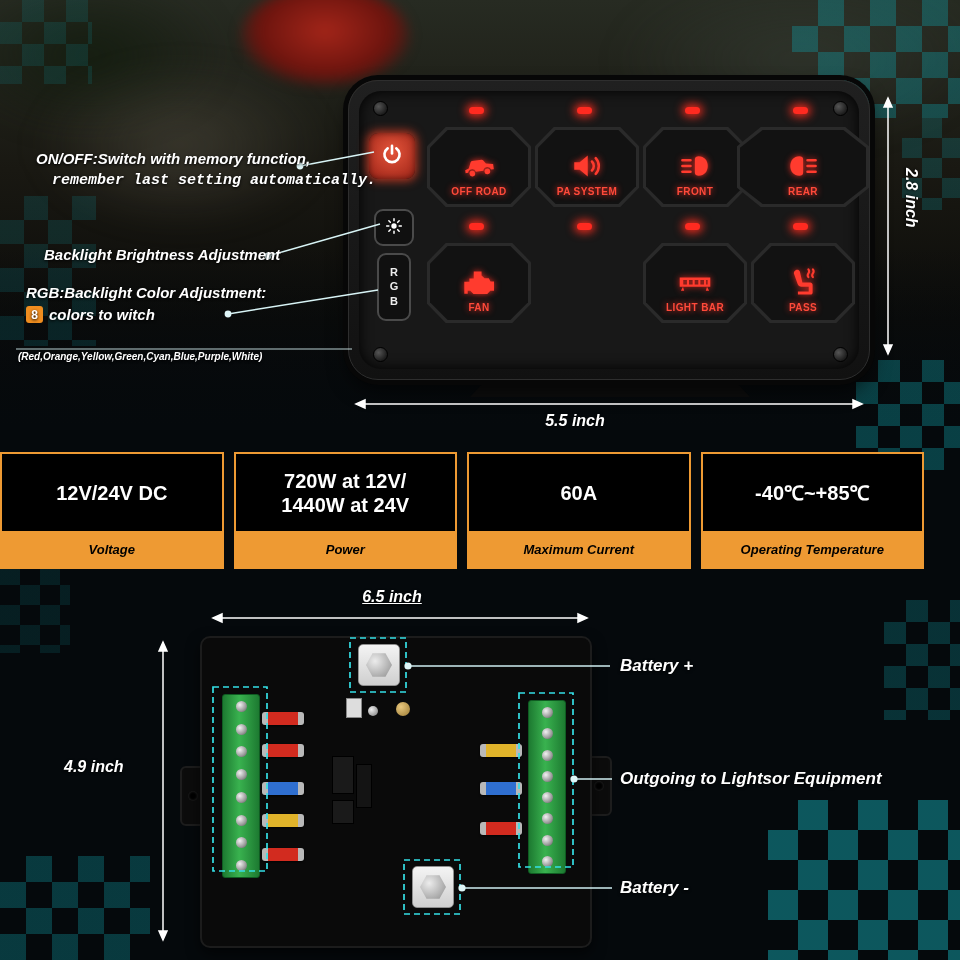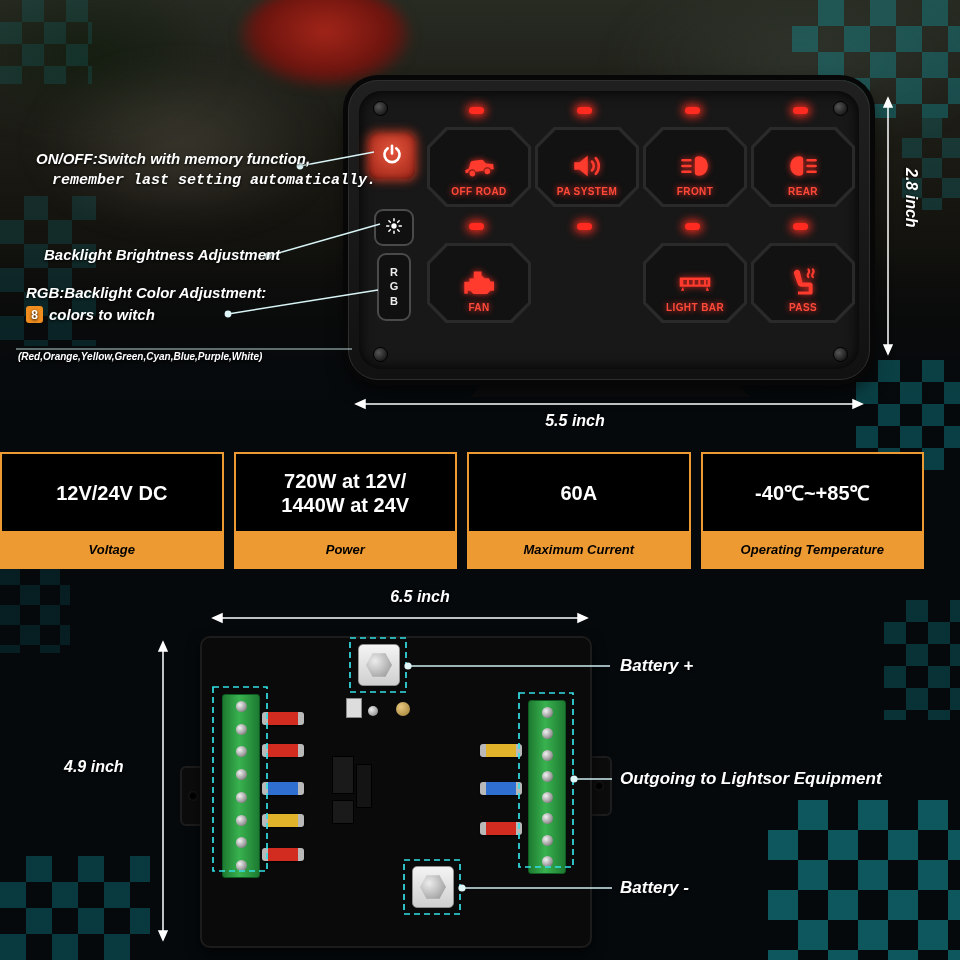--- a/index.html
+++ b/index.html
@@ -193,21 +193,21 @@
           <svg viewBox="0 0 24 24">
               <path fill="#ff3b2e" d="M14.5 5.5c3.6 0 6 2.9 6 6.5s-2.4 6.5-6 6.5c-1.6 0-2.6-.8-2.6-1.8V7.3c0-1 1-1.8 2.6-1.8z"></path>
               <g stroke="#ff3b2e" stroke-width="1.7" stroke-linecap="round">
                 <path d="M9 8.2H3.6M9 12H3.6M9 15.8H3.6"></path>
               </g>
             </svg>
         </span>
         <span class="sw-label">FRONT</span>
       </div>
     </div>
-    <div class="sw" style="left:402px;top:46px;">
+    <div class="sw" style="left:388px;top:46px;padding-left:28px;">
       <div class="sw-in">
         <span class="sw-icon">
           <svg viewBox="0 0 24 24">
               <g transform="scale(-1 1) translate(-24 0)">
                 <path fill="#ff3b2e" d="M14.5 5.5c3.6 0 6 2.9 6 6.5s-2.4 6.5-6 6.5c-1.6 0-2.6-.8-2.6-1.8V7.3c0-1 1-1.8 2.6-1.8z"></path>
                 <g stroke="#ff3b2e" stroke-width="1.7" stroke-linecap="round">
                   <path d="M9 8.2H3.6M9 12H3.6M9 15.8H3.6"></path>
                 </g>
               </g>
             </svg>
@@ -328,21 +328,21 @@
       <div class="hex"></div>
     </div>
   <div class="term" style="left:412px;top:866px;">
       <div class="hex"></div>
     </div>
 
   <div class="wlabel" style="left:620px;top:656px;">Battery +</div>
   <div class="wlabel" style="left:620px;top:769px;">Outgoing to Lightsor Equipment</div>
   <div class="wlabel" style="left:620px;top:878px;">Battery -</div>
 
-  <div class="dim dim-c" style="left:340px;top:588px;width:160px;">6.5 inch</div>
+  <div class="dim dim-c" style="left:312px;top:588px;width:160px;text-decoration:underline;">6.5 inch</div>
   <div class="dim" style="left:64px;top:758px;">4.9 inch</div>
 
   <svg class="overlay" width="960" height="960" viewBox="0 0 960 960">
 
     <g stroke="#d8f4f6" stroke-width="1.5">
       <line x1="300" y1="166" x2="374" y2="152"></line>
       <line x1="268" y1="256" x2="380" y2="224"></line>
       <line x1="228" y1="314" x2="378" y2="290"></line>
       <line x1="16" y1="349" x2="352" y2="349" stroke-width="1" opacity="0.85"></line>
     </g>

